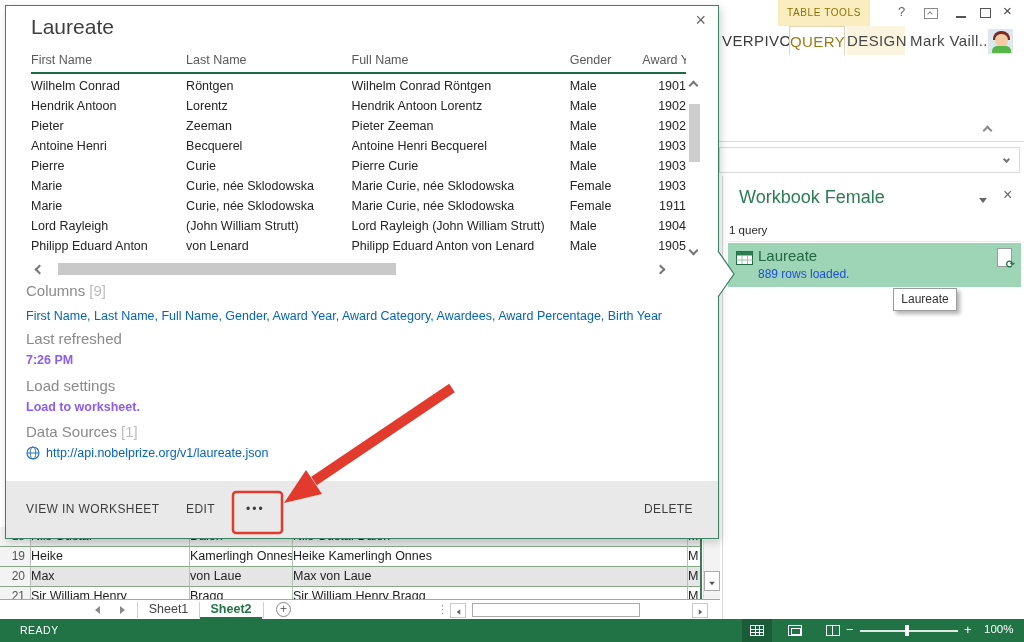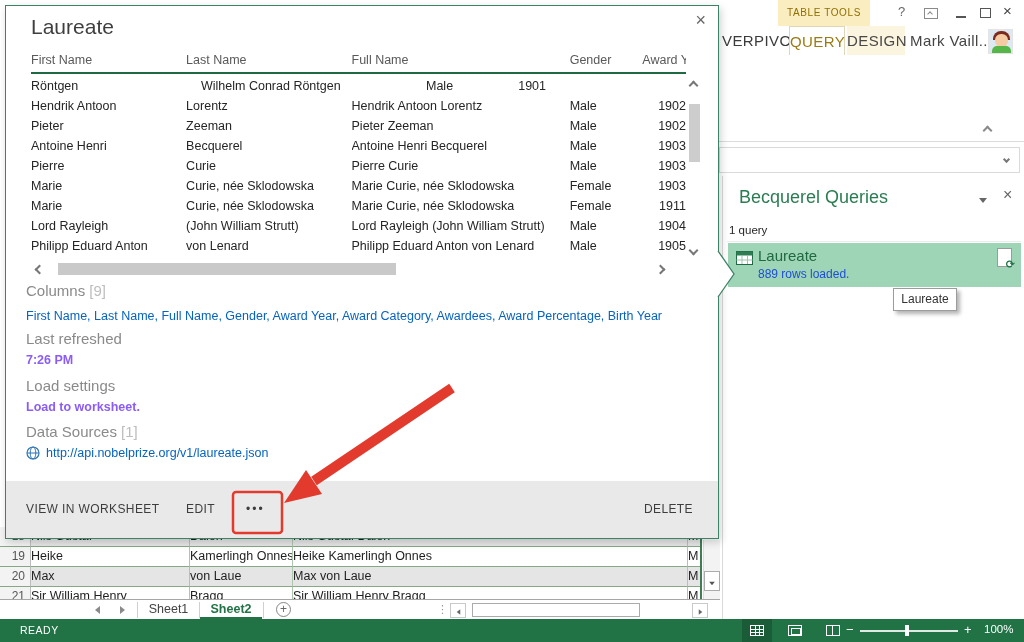--- a/index.html
+++ b/index.html
@@ -149,21 +149,21 @@
       <div class="shirt"></div>
   </div>
 
   <div class="ribbon-bottom"></div>
   <span class="chev up collapse-chev" style="border-color:#8a8a8a;"></span>
   <div class="formulabar">
     <span class="chev down"></span>
   </div>
 
   <div class="panel">
-    <div class="panel-title">Becquerel Queries</div>
+    <div class="panel-title">Workbook Female</div>
     <span class="tri down panel-caret" style="border-top-color:#666;"></span>
     <div class="panel-close">×</div>
     <div class="query-count">1 query</div>
     <div class="panel-sep"></div>
     <div class="query-item">
       <svg class="q-tblicon" width="17" height="14">
         <rect x="0.5" y="0.5" width="16" height="13" fill="#fff" stroke="#1f6a44"></rect>
         <rect x="0.5" y="0.5" width="16" height="4" fill="#2e7d52"></rect>
         <line x1="6" y1="5" x2="6" y2="13" stroke="#9bc3ab"></line>
         <line x1="11.5" y1="5" x2="11.5" y2="13" stroke="#9bc3ab"></line>
@@ -252,20 +252,21 @@
 
     <div class="pt-head">
       <div class="pc1">First Name</div>
       <div class="pc2">Last Name</div>
       <div class="pc3">Full Name</div>
       <div class="pc4">Gender</div>
       <div class="pc5" style="text-align:left;">Award Year</div>
     </div>
 
     <div class="pt-row" style="top:70px;">
+      <div class="pc1">Wilhelm Conrad</div>
         <div class="pc2">Röntgen</div>
       <div class="pc3">Wilhelm Conrad Röntgen</div>
         <div class="pc4">Male</div>
       <div class="pc5">1901</div>
     </div>
     <div class="pt-row" style="top:90px;">
       <div class="pc1">Hendrik Antoon</div>
         <div class="pc2">Lorentz</div>
       <div class="pc3">Hendrik Antoon Lorentz</div>
         <div class="pc4">Male</div>

